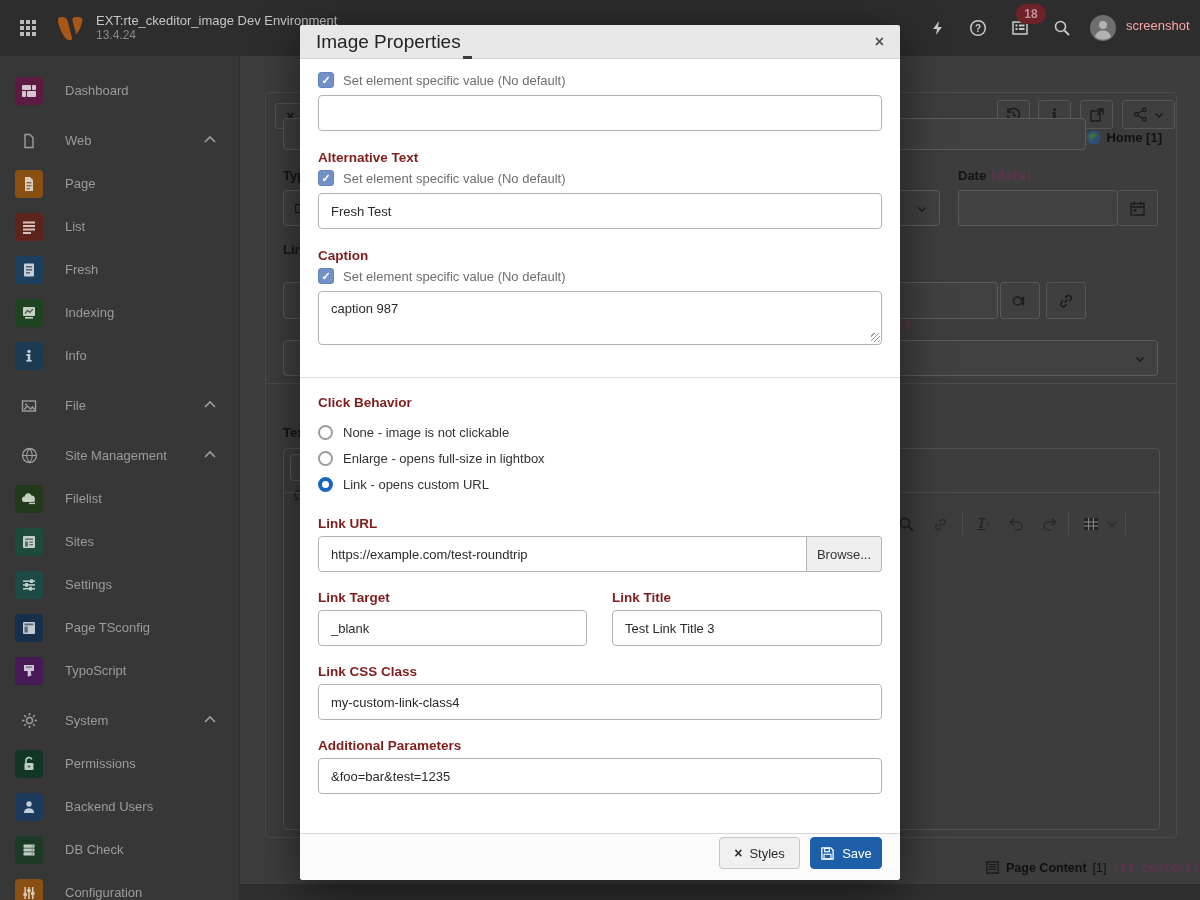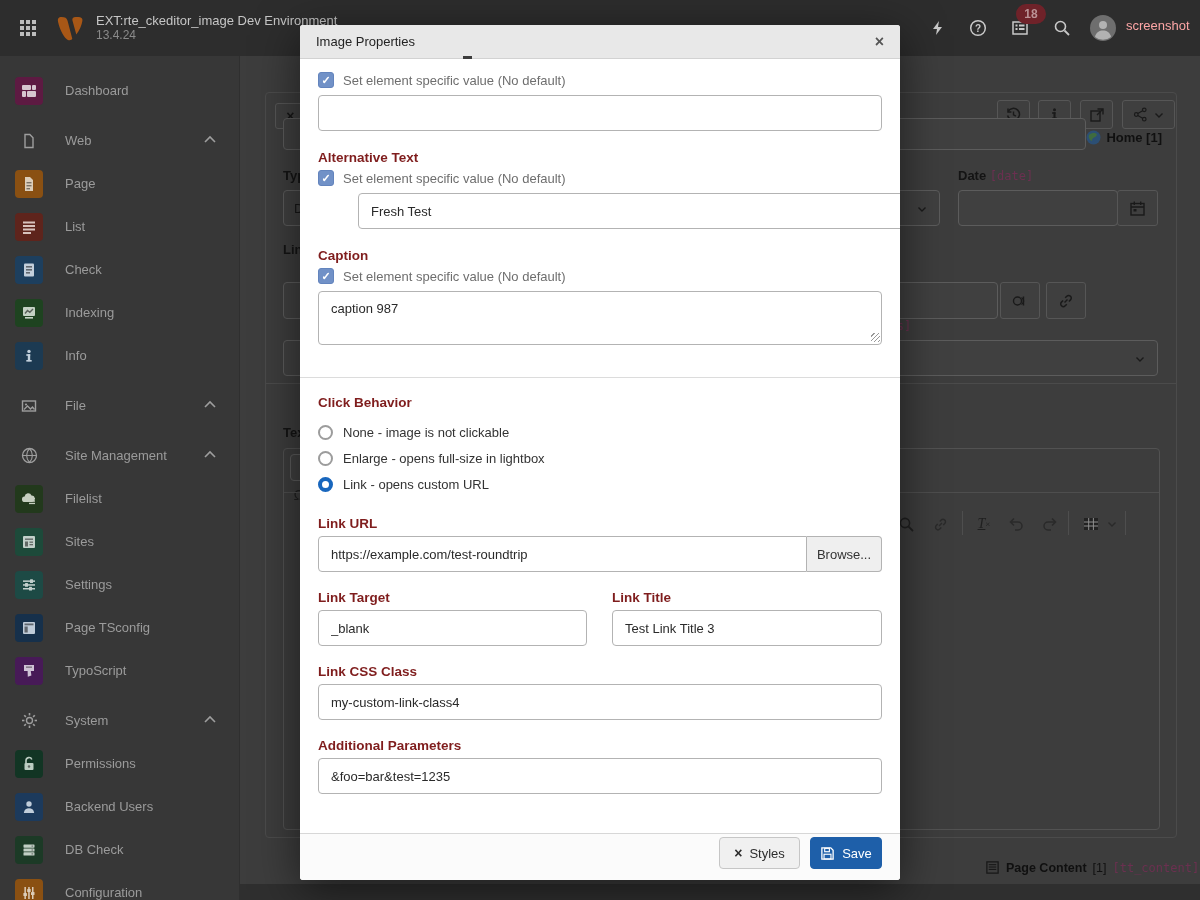--- a/index.html
+++ b/index.html
@@ -46,21 +46,21 @@
   .vsep { position:absolute; top:455px; width:1px; height:24px; background:#4e4e4e; }
   .bottom-strip { position:absolute; left:0; bottom:0; width:960px; height:16px; background:#2f2f2f; }
   .pc-line { position:absolute; left:745px; top:804px; display:flex; align-items:center; gap:6px; font-size:12.5px; color:#101010; }
 
   
   #modal {
     position:absolute; left:300px; top:25px; width:600px; height:855px; background:#fff;
     border-radius:3px; box-shadow:0 10px 45px rgba(0,0,0,.55); z-index:10; overflow:hidden;
   }
   #modal-header { height:34px; background:#e8e8e8; border-bottom:1px solid #d2d2d2; display:flex; align-items:center; padding:0 16px; }
-  #modal-title { font-size:13px; color:#232323; flex:1; }
+  #modal-title { font-size:19px; color:#232323; flex:1; }
   #modal-close { color:#555; font-size:16px; line-height:16px; cursor:pointer; font-weight:bold; }
   .m-label { position:absolute; left:18px; font-size:13.5px; font-weight:bold; color:#7f1d1d; }
   .cb-row { position:absolute; left:18px; display:flex; align-items:center; gap:9px; cursor:pointer; }
   .cb-box { width:16px; height:16px; border-radius:3px; background:var(--checkbox,#7191c7); border:1px solid #6384bd; color:#fff; font-size:11px; line-height:15px; text-align:center; font-weight:bold; }
   .cb-label { font-size:13px; color:#6e6e6e; }
   .m-input { position:absolute; height:36px; border:1px solid #b3b3b3; border-radius:4px; background:#fff; font-size:13px; color:#2a2a2a; padding:0 12px; font-family:"Liberation Sans", sans-serif; outline:none; }
   textarea.m-input { padding-top:9px; resize:none; }
   .ta-grip { position:absolute; width:9px; height:9px; background:
      repeating-linear-gradient(135deg, transparent 0 2px, #9a9a9a 2px 3px); }
   .m-divider { position:absolute; left:0; width:600px; height:1px; background:#dcdcdc; }
@@ -207,21 +207,21 @@
       <div class="tile" style="background-color: rgb(29, 63, 94);">
         <svg width="16" height="16" viewBox="0 0 16 16">
             <rect x="3" y="1.5" width="10" height="13" rx="1" fill="#c3cfdb"></rect>
             <g fill="rgba(0,0,0,.5)">
               <rect x="5" y="4" width="6" height="1.6"></rect>
               <rect x="5" y="7" width="6" height="1.6"></rect>
               <rect x="5" y="10" width="4" height="1.6"></rect>
             </g>
           </svg>
       </div>
-      <span class="sb-label">Check</span>
+      <span class="sb-label">Fresh</span>
     </div>
 
     <div class="sb-row">
       <div class="tile" style="background-color: rgb(30, 67, 32);">
         <svg width="16" height="16" viewBox="0 0 16 16">
             <rect x="2" y="2" width="12" height="9" rx="1" fill="#c4d2c4"></rect>
             <path d="M4 8.5 6.5 5.5 8.8 7.3 12 4" fill="none" stroke="rgba(0,0,0,.55)" stroke-width="1.4"></path>
             <rect x="4" y="12" width="8" height="1.6" fill="#c4d2c4"></rect>
           </svg>
       </div>
@@ -606,21 +606,21 @@
       <span class="cb-box">✓</span>
       <span class="cb-label">Set element specific value (No default)</span>
     </div>
     <input class="m-input" style="left: 18px; top: 70px; width: 564px;" value="">
 
     <div class="m-label" style="top:125px;">Alternative Text</div>
     <div class="cb-row" style="top:145px;">
       <span class="cb-box">✓</span>
       <span class="cb-label">Set element specific value (No default)</span>
     </div>
-    <input class="m-input" style="left: 18px; top: 168px; width: 564px; margin-left: 40px;" value="Fresh Test">
+    <input class="m-input" style="left: 18px; top: 168px; width: 564px;" value="Fresh Test">
 
     <div class="m-label" style="top:223px;">Caption</div>
     <div class="cb-row" style="top:243px;">
       <span class="cb-box">✓</span>
       <span class="cb-label">Set element specific value (No default)</span>
     </div>
     <textarea class="m-input" style="left: 18px; top: 266px; width: 564px; height: 54px;">caption 987</textarea>
     <div class="ta-grip" style="left:571px; top:308px;"></div>
 
     <div class="m-divider" style="top:352px;"></div>

